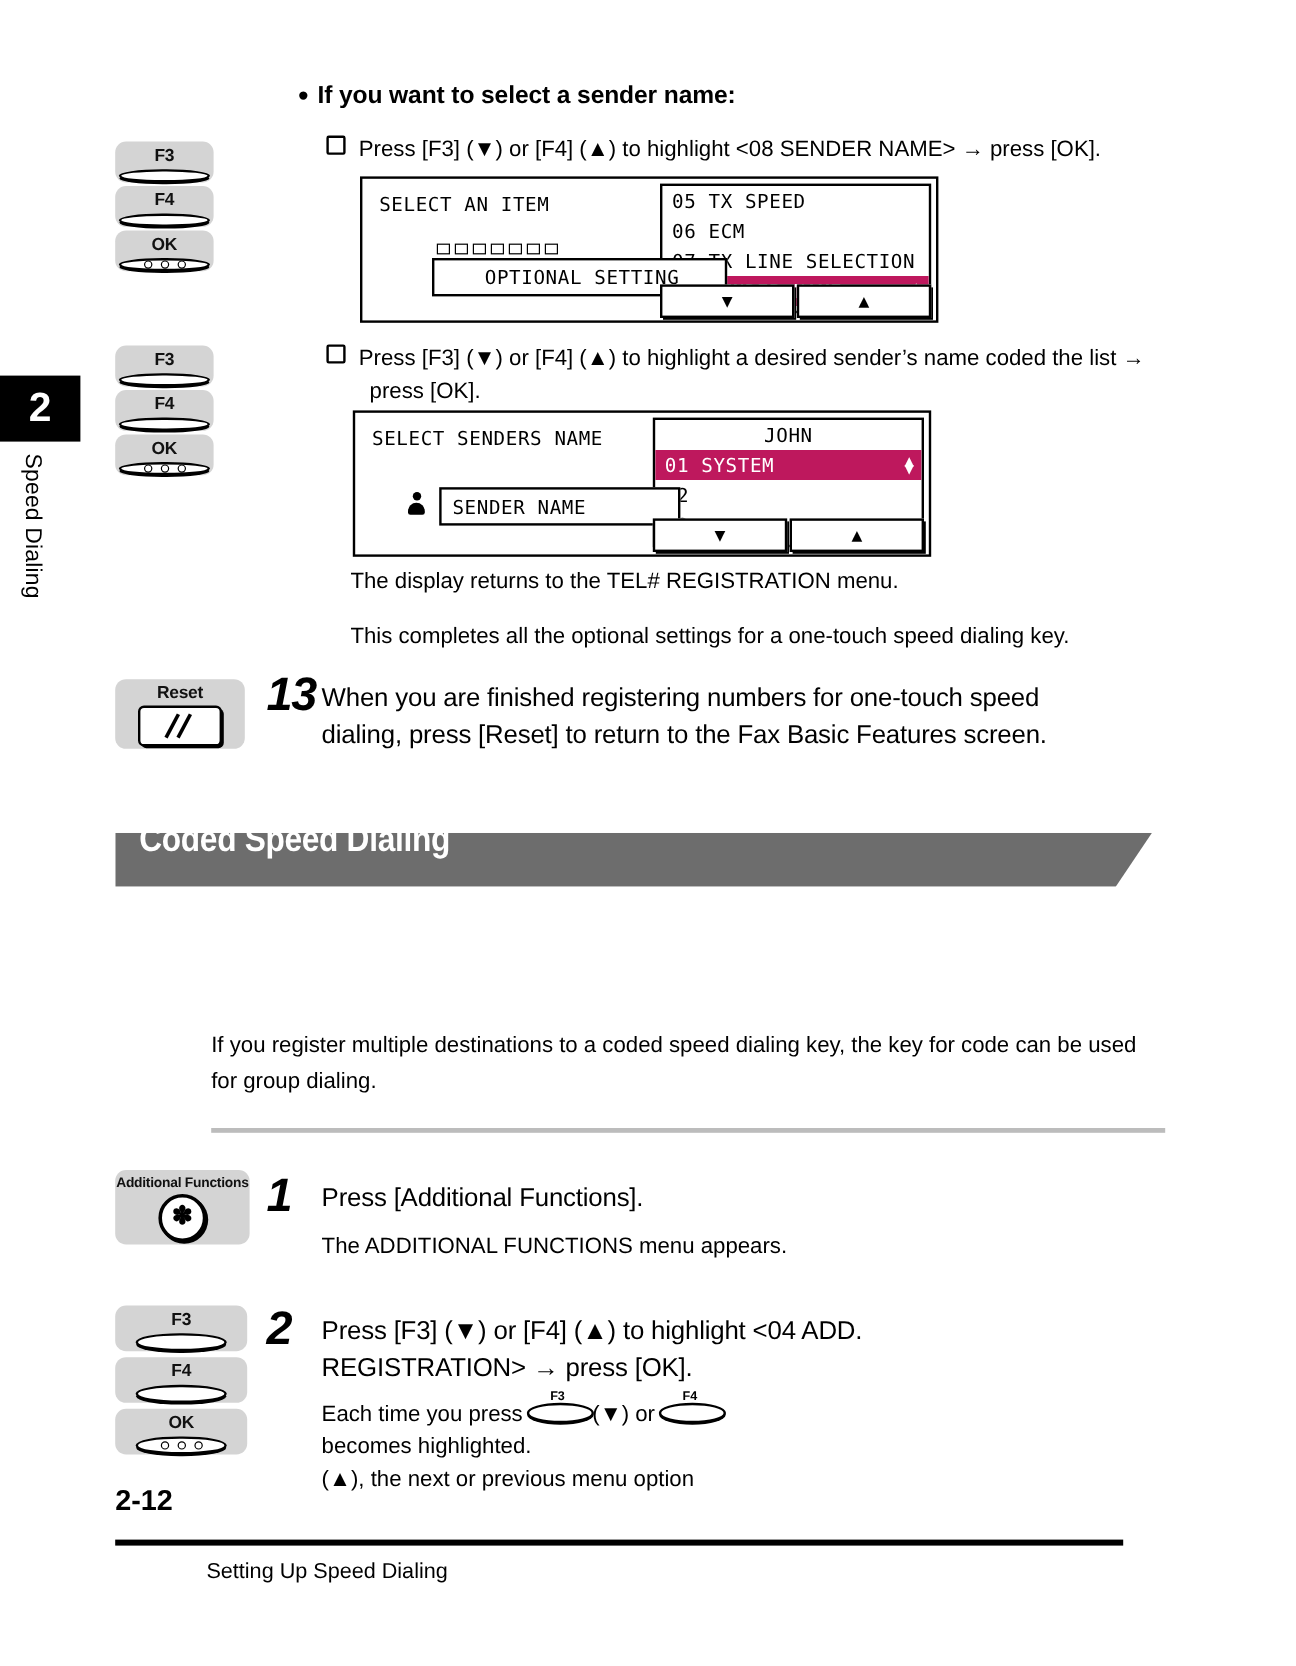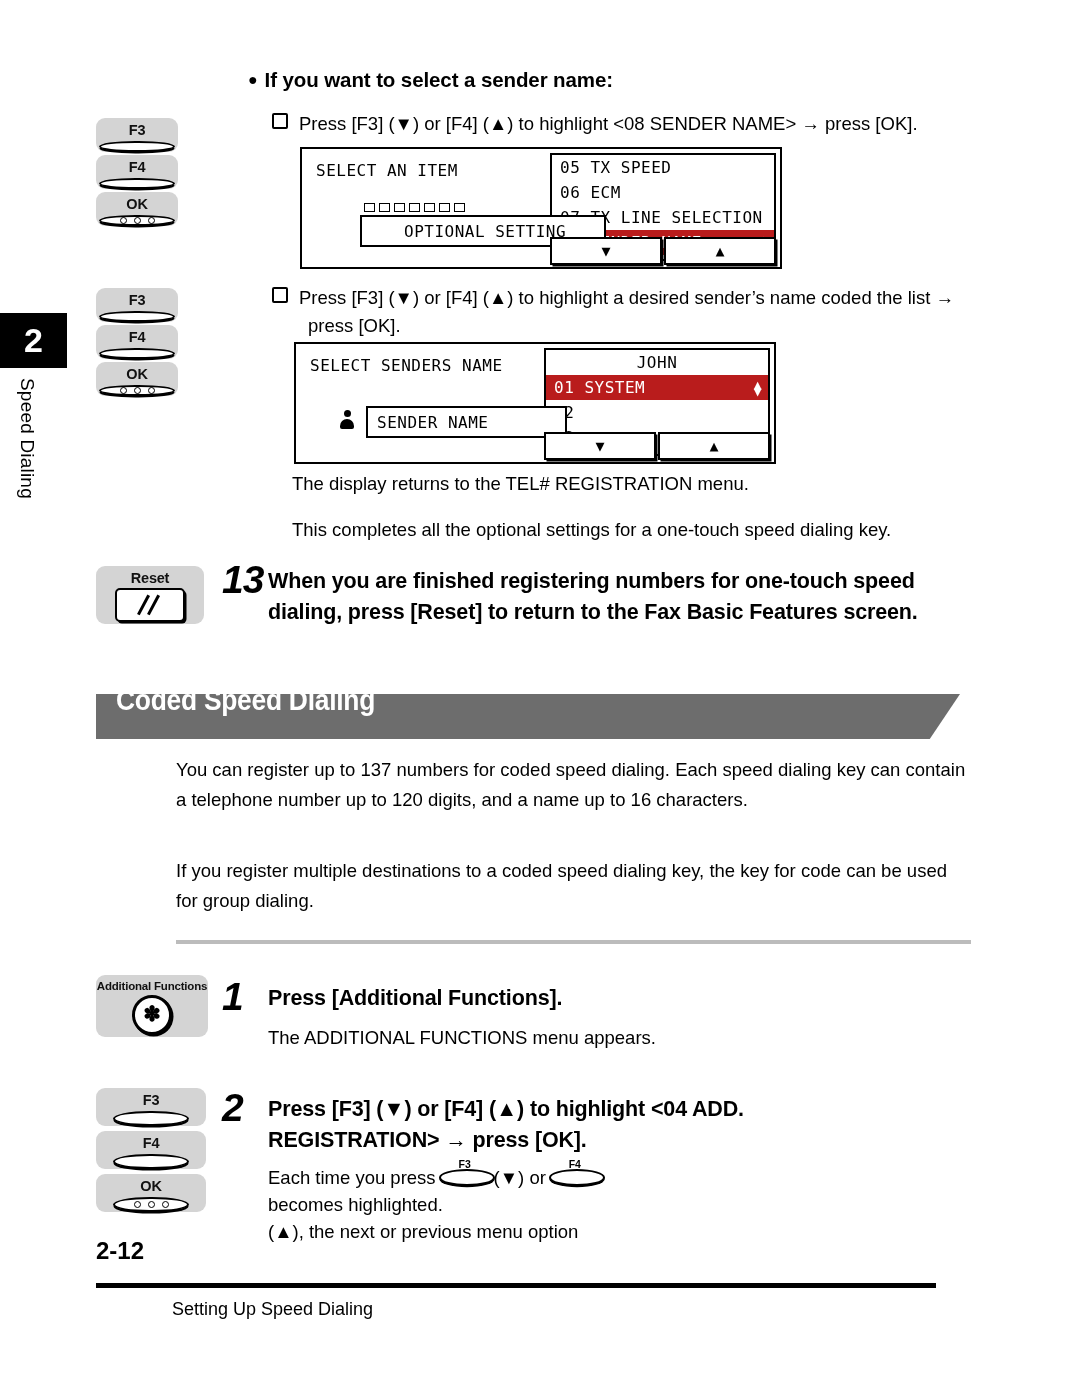--- a/index.html
+++ b/index.html
@@ -84,21 +84,21 @@
     font-size:21px;line-height:1;font-weight:bold;color:#000;
     display:block;margin-top:-2px;
   }
 
   
   .step-num{
     position:absolute;font-size:39px;font-weight:bold;font-style:italic;
     font-family:"Liberation Sans",sans-serif;letter-spacing:-1px;
   }
   .step-text{
-    position:absolute;font-size:21.5px;font-weight:bold;line-height:31px;
+    position:absolute;font-size:21.5px;font-weight:normal;line-height:31px;
     letter-spacing:-.15px;
   }
 
   
   .banner{
     position:absolute;left:96px;top:694px;width:864px;height:45px;
   }
   .banner .bg{
     position:absolute;inset:0;background:#6d6d6d;
     clip-path:polygon(0 0, 100% 0, 96.5% 100%, 0 100%);
@@ -135,21 +135,21 @@
     font-size:16px;letter-spacing:.5px;white-space:nowrap;z-index:3;
   }
   .lcd .listbox{
     position:absolute;border:2.4px solid #000;background:#fff;z-index:2;overflow:hidden;
   }
   .lcd .litem{
     height:25px;line-height:25px;font-size:16px;letter-spacing:.5px;
     padding-left:8px;white-space:nowrap;position:relative;
   }
   .lcd .litem.center{text-align:center;padding-left:0;}
-  .lcd .litem.sel{background:#b91c1c;color:#fff;}
+  .lcd .litem.sel{background:#be185d;color:#fff;}
   .lcd .litem .updown{
     position:absolute;right:6px;top:50%;transform:translateY(-50%);
     display:flex;flex-direction:column;align-items:center;line-height:7px;
     font-size:13px;
   }
   .lcd .softbtn{
     position:absolute;border:2.4px solid #000;background:#fff;z-index:4;
     display:flex;align-items:center;justify-content:center;
     font-size:15px;box-shadow:2px 2px 0 -0.5px #000;
   }
@@ -307,21 +307,20 @@
       </span>
   </div>
   <div class="step-num" style="left:222px;top:558px;">13</div>
   <div class="step-text" style="left:268px;top:566px;width:670px;">When you are finished registering numbers for one-touch speed dialing, press [Reset] to return to the Fax Basic Features screen.</div>
 
   <div class="banner">
     <div class="bg"></div>
     <div class="title"><span>Coded Speed Dialing</span></div>
   </div>
 
-  <div class="para" style="left:176px;top:755px;width:790px;">You can register up to 137 numbers for coded speed dialing. Each speed dialing key can contain a telephone number up to 120 digits, and a name up to 16 characters.</div>
   <div class="para" style="left:176px;top:856px;width:790px;">If you register multiple destinations to a coded speed dialing key, the key for code can be used for group dialing.</div>
 
   <div class="hr-gray"></div>
 
   <div class="key af" style="left:96px;top:975px;">
     <span class="klabel">Additional Functions</span>
     <span class="af-ico">
         <span>✽</span>
       </span>
   </div>

